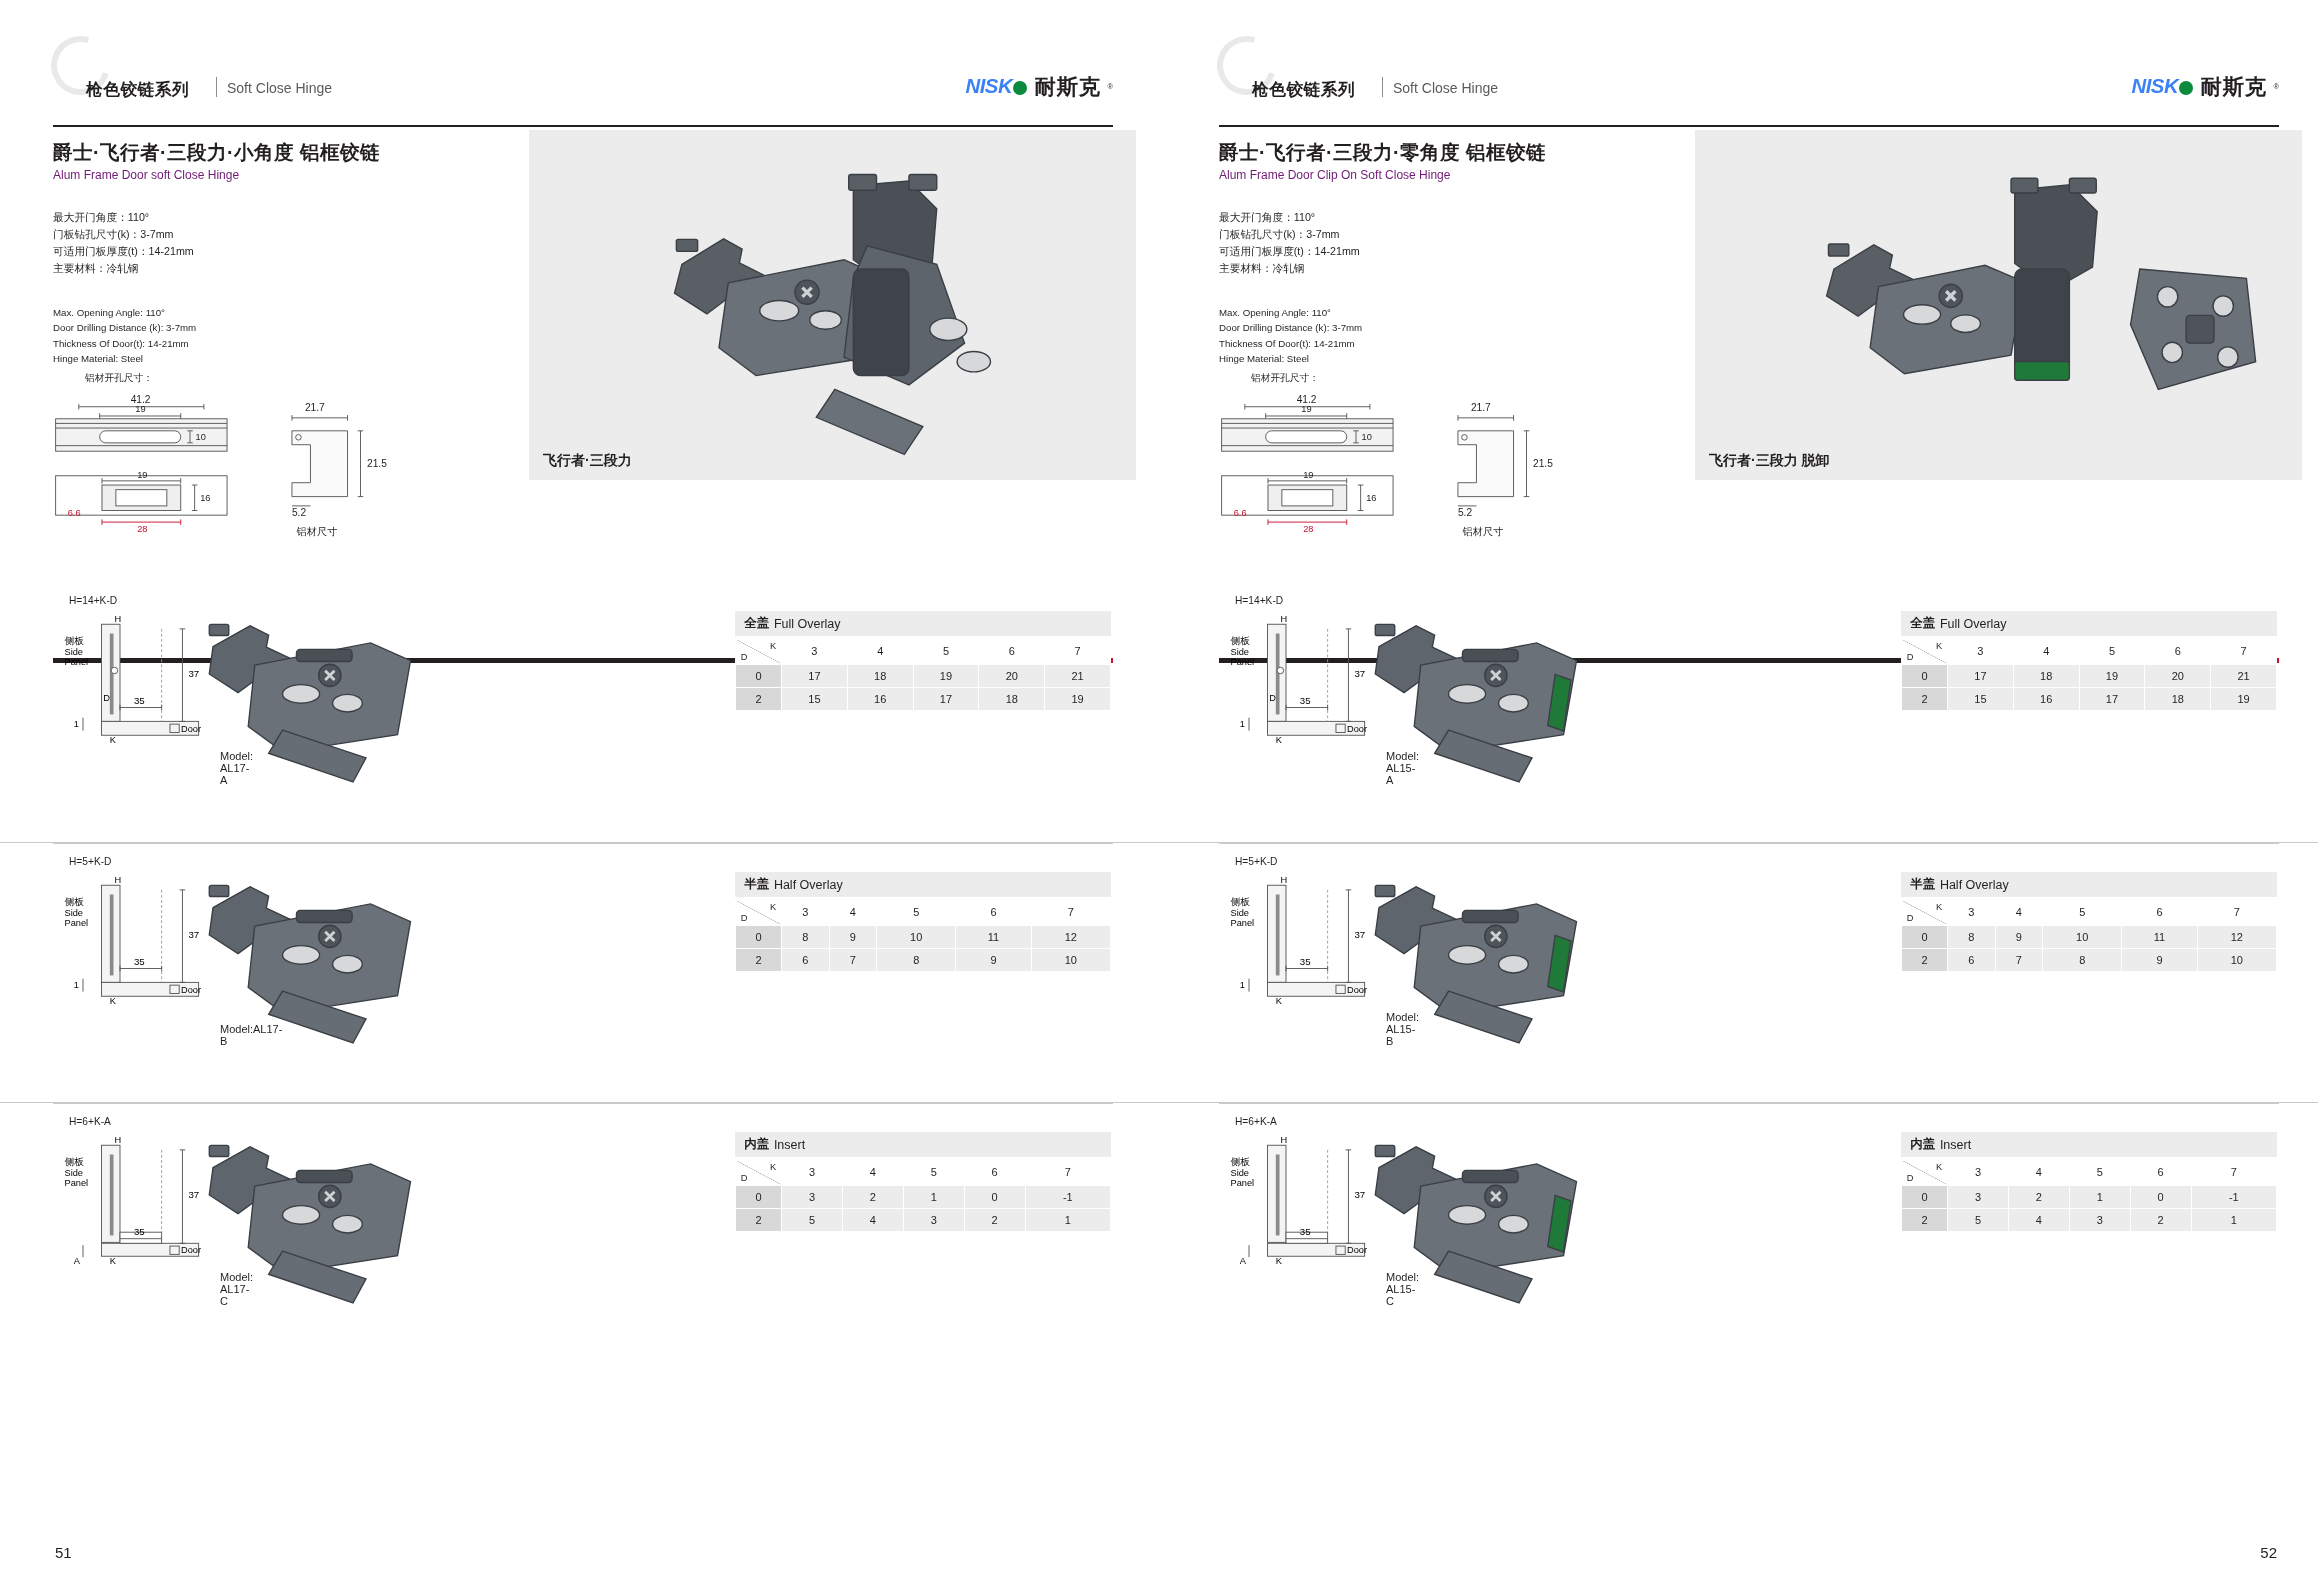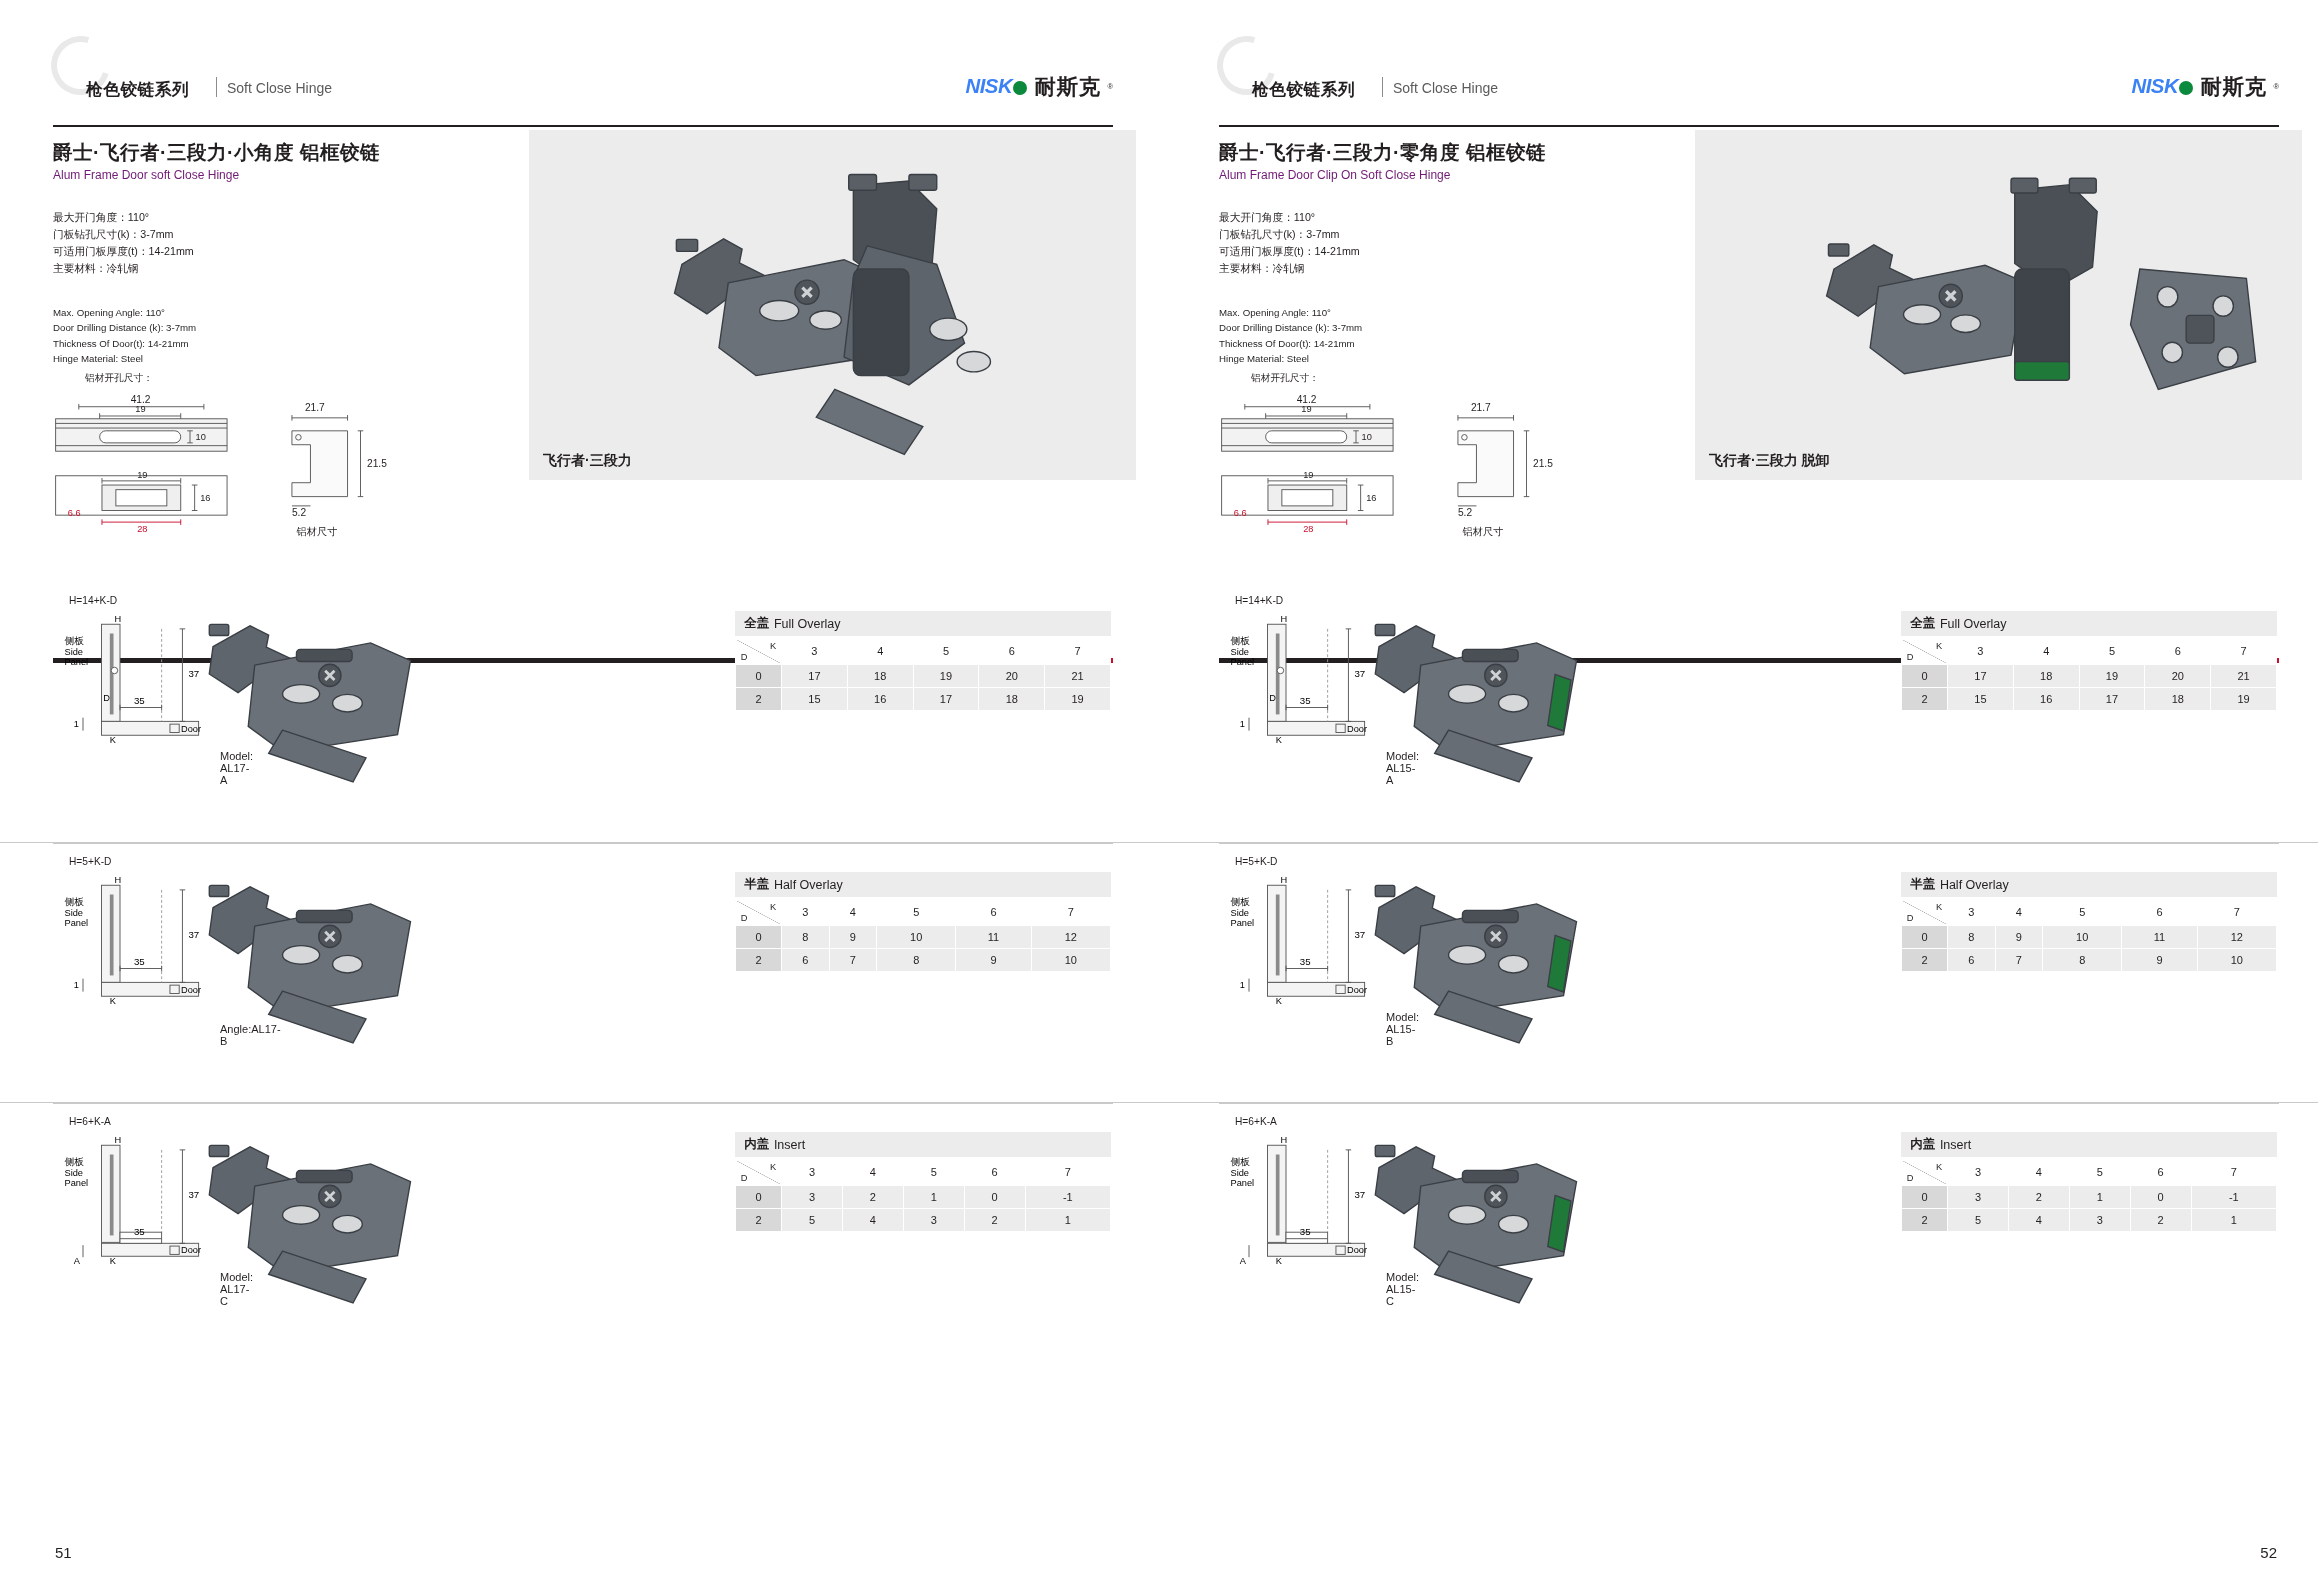--- a/index.html
+++ b/index.html
@@ -338,21 +338,21 @@
             <text x="20" y="62" font-size="21">侧板</text>
             <text x="20" y="86" font-size="20">Side</text>
             <text x="20" y="108" font-size="20">Panel</text>
             <text x="288" y="134" font-size="21">37</text>
             <text x="170" y="192" font-size="21">35</text>
             <text x="40" y="242" font-size="20">1</text>
             <text x="272" y="252" font-size="20">Door</text>
             <text x="118" y="276" font-size="20">K</text>
             <text x="128" y="16" font-size="20">H</text>
           </svg>
-          <div class="model">Angle:AL17-B</div>
+          <div class="model">Model:AL17-B</div>
         </div>
 
         <div class="photo">
           <svg viewBox="0 0 560 440" width="260" height="204">
             <g fill="#5f656c" stroke="#3a3f45" stroke-width="3">
               <path d="M60 120 l80 -45 l40 20 l-5 26 l55 26 l-18 54 l-62 -8 l-36 26 l-62 -40 z"></path>
               <rect x="52" y="72" width="42" height="24" rx="4"></rect>
               <path d="M150 160 l250 -48 l86 38 l-28 160 l-246 38 l-76 -56 z" fill="#6b7178"></path>
               <ellipse cx="250" cy="222" rx="40" ry="20" fill="#d6d8da"></ellipse>
               <ellipse cx="350" cy="242" rx="32" ry="19" fill="#d6d8da"></ellipse>

